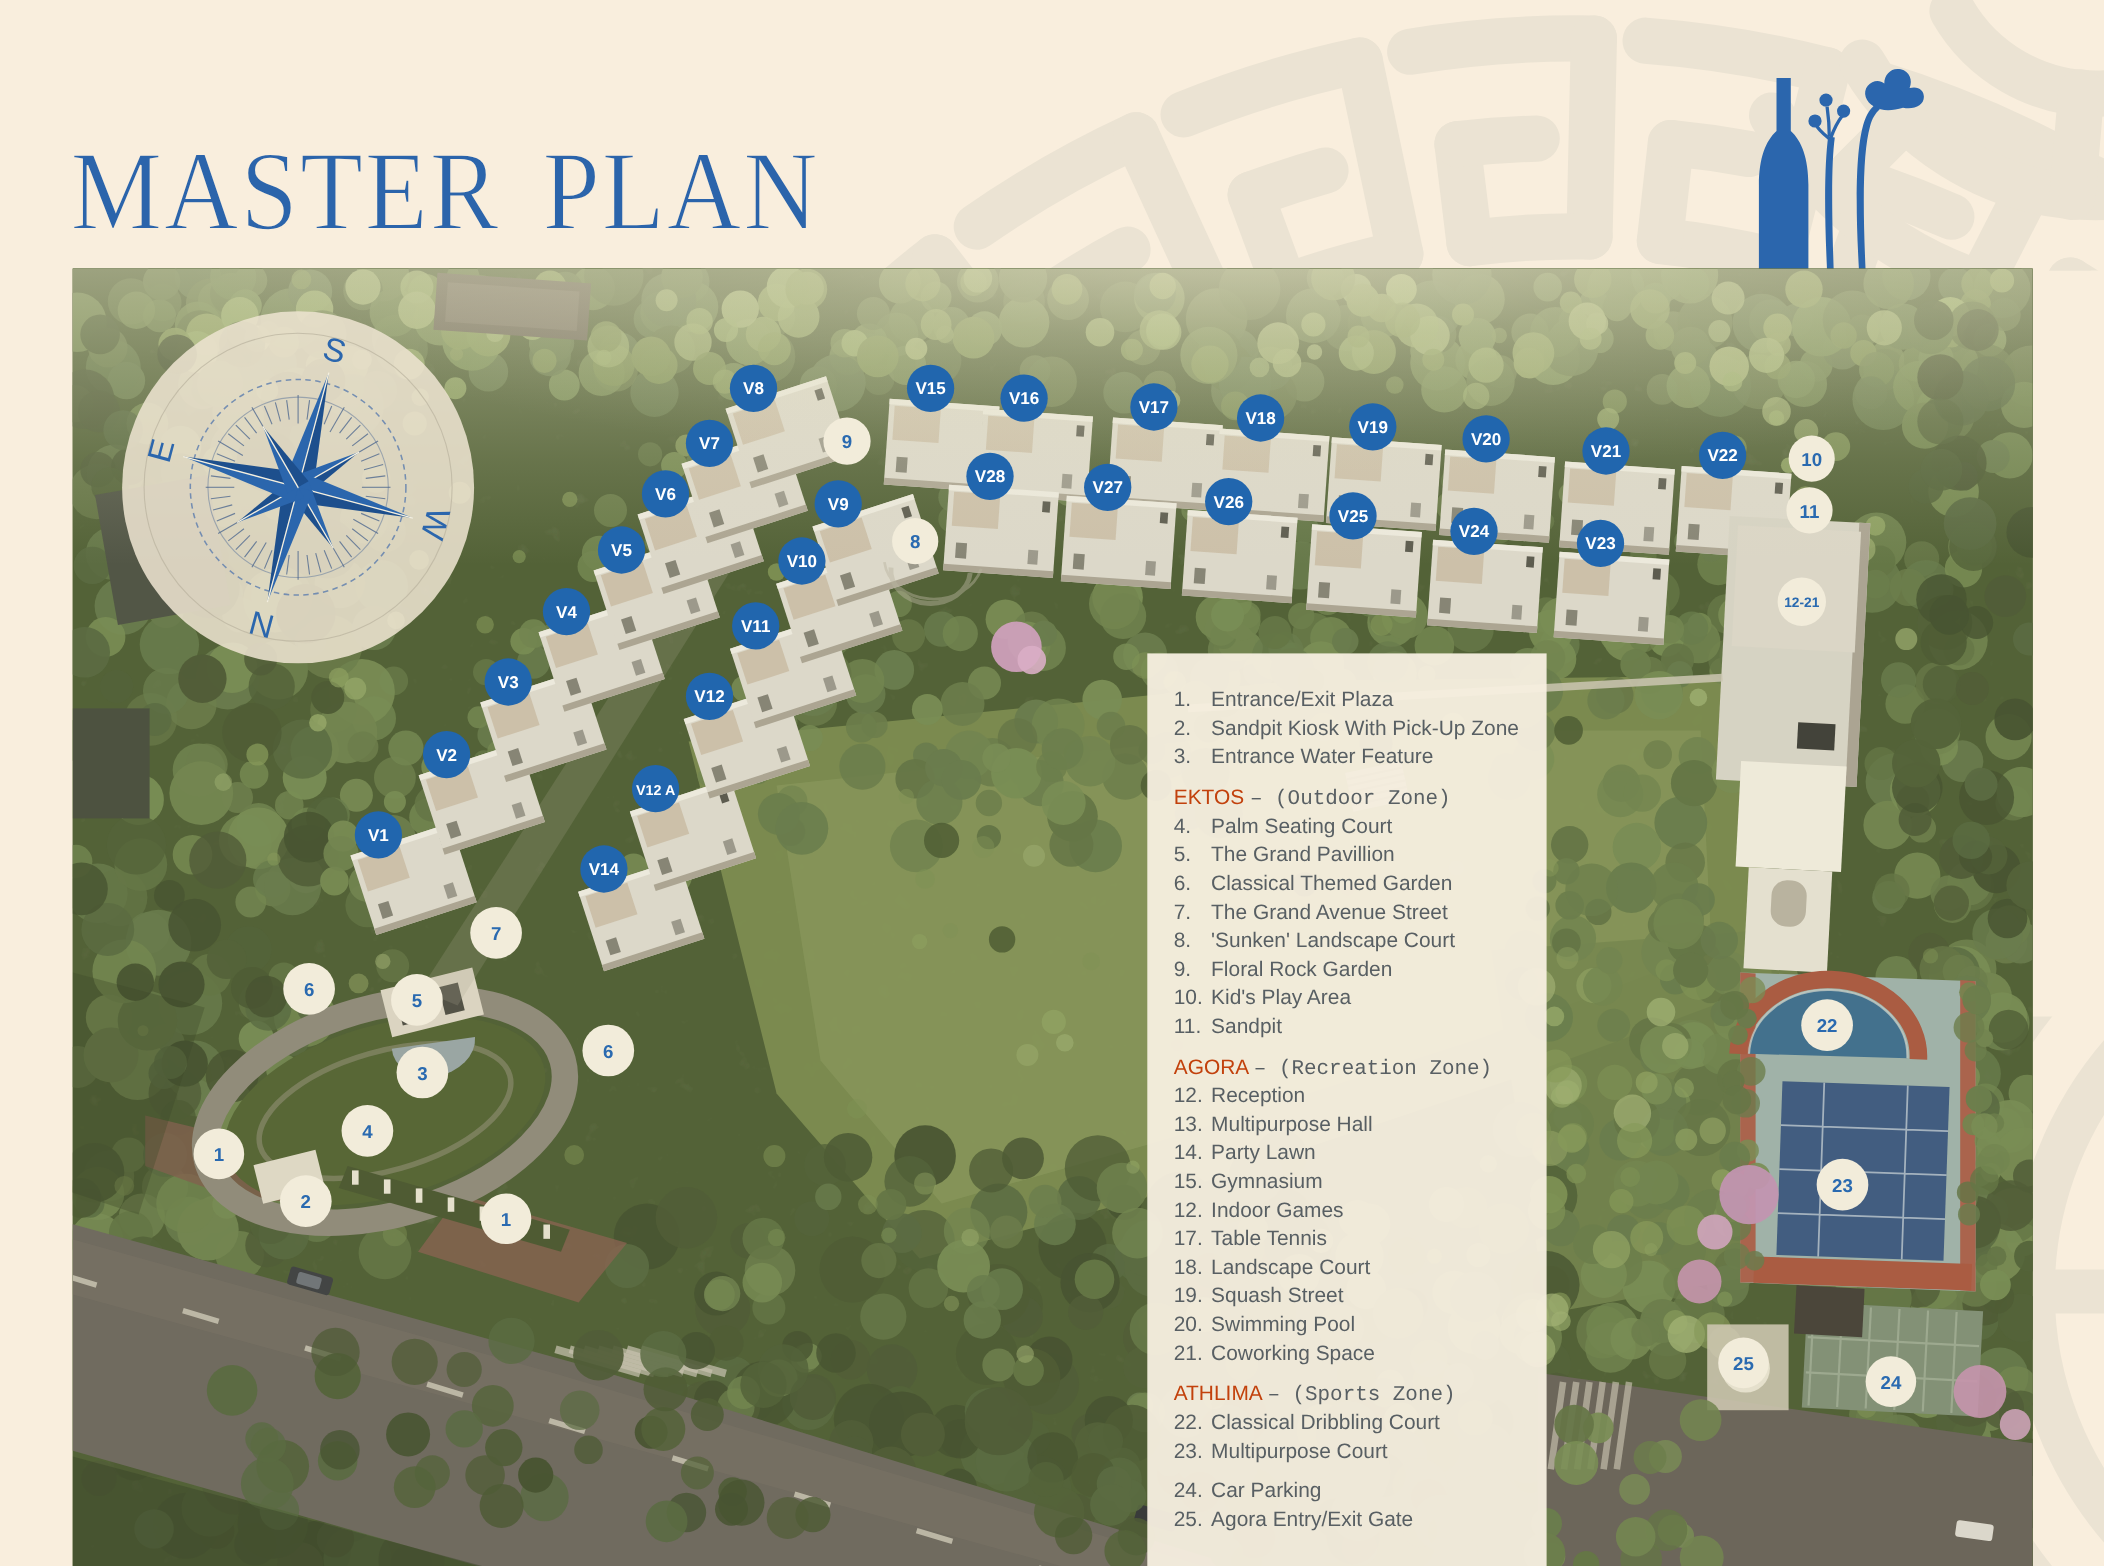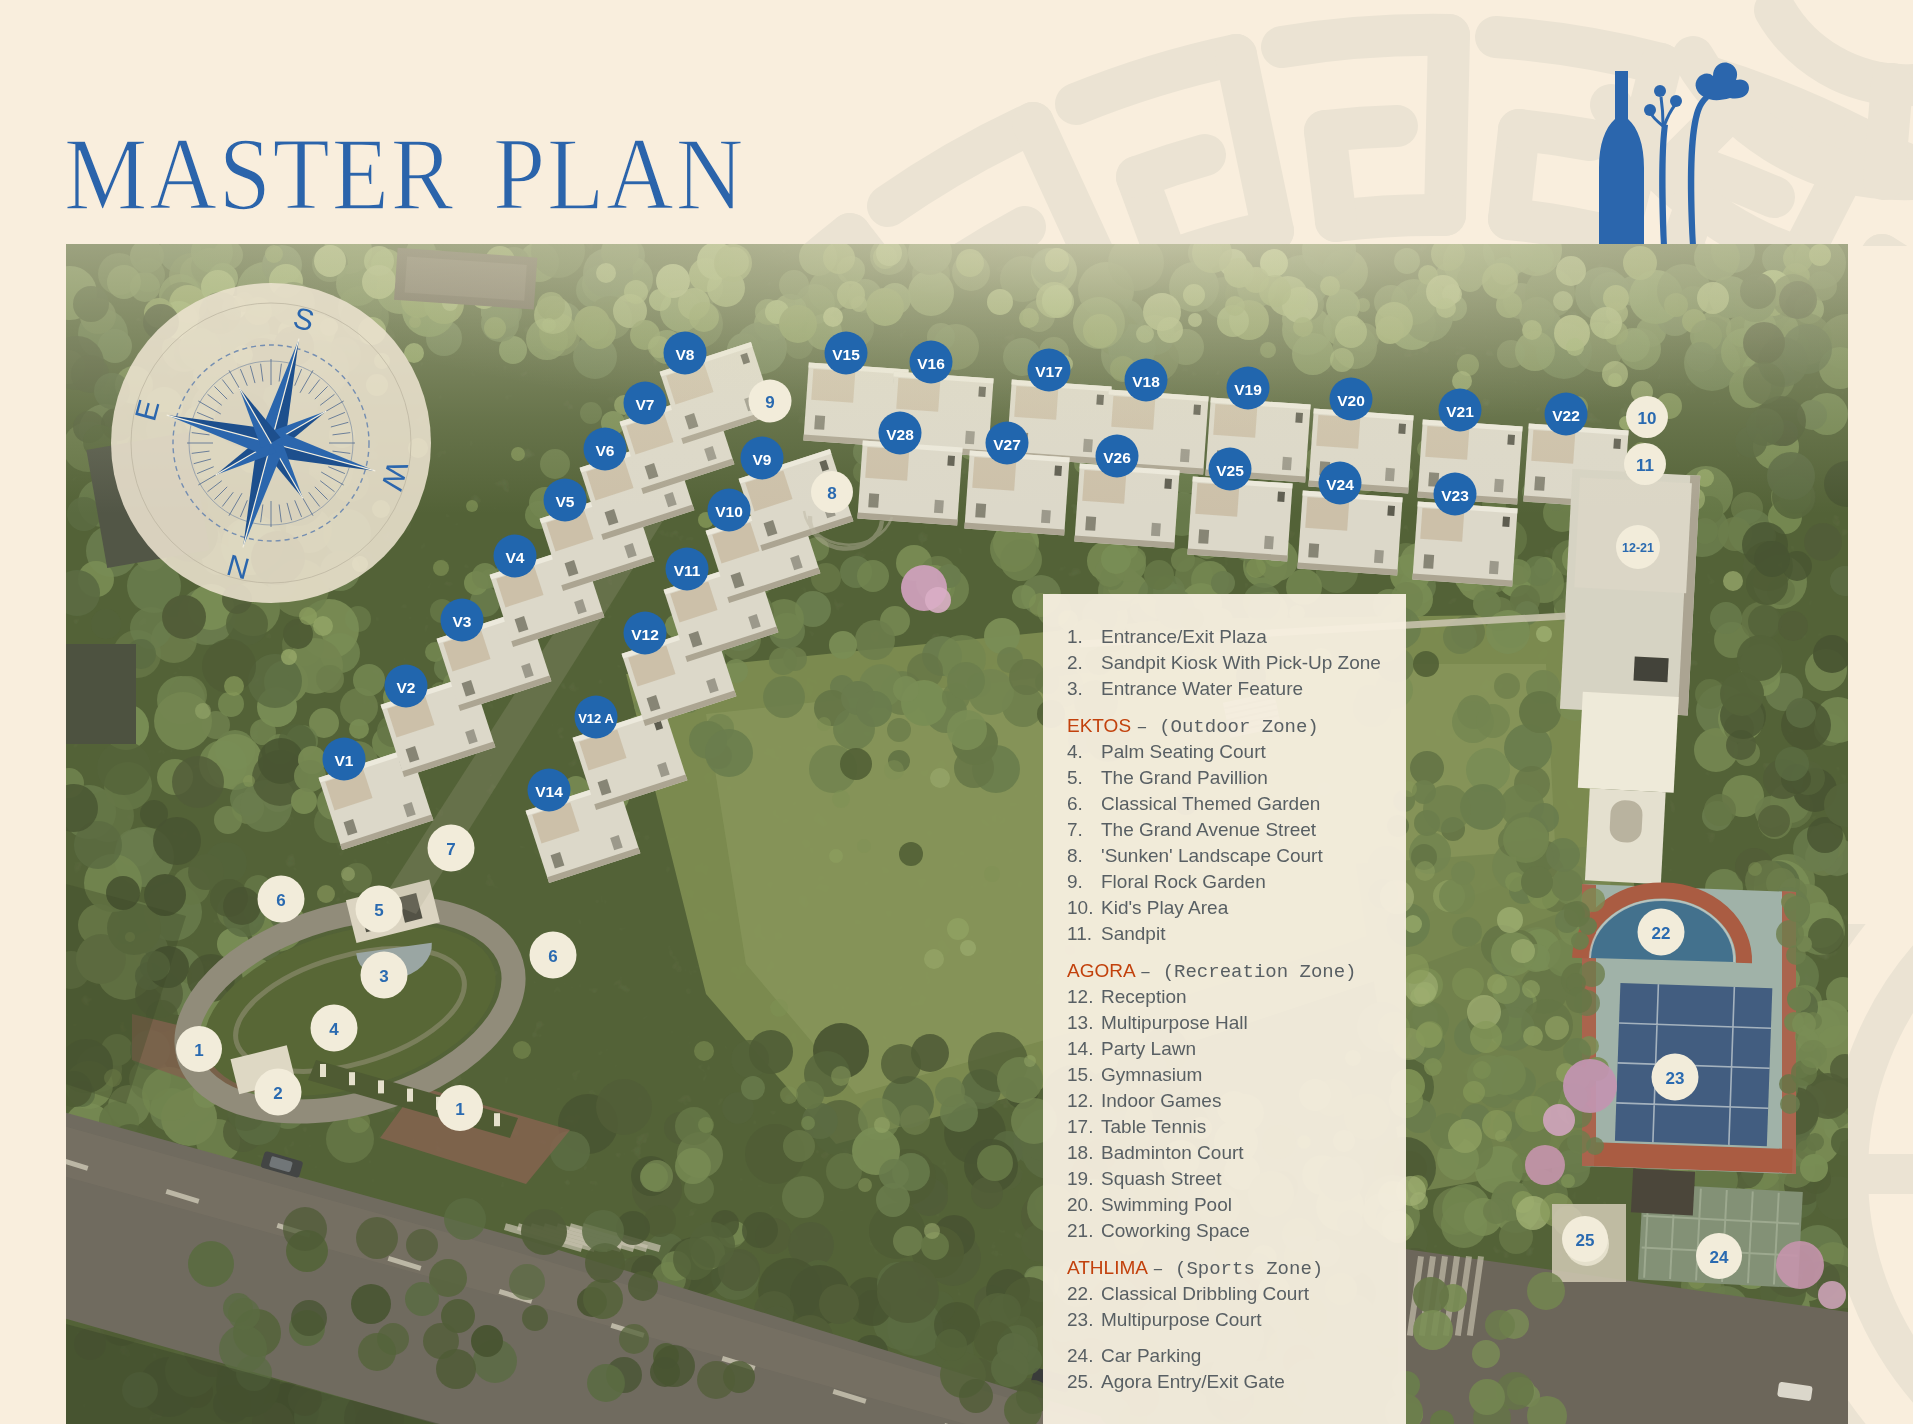--- a/index.html
+++ b/index.html
@@ -2542,21 +2542,21 @@
     <div class="li">
       <span class="n">12.</span>
       <span>Indoor Games</span>
     </div>
     <div class="li">
       <span class="n">17.</span>
       <span>Table Tennis</span>
     </div>
     <div class="li">
       <span class="n">18.</span>
-      <span>Badminton Court</span>
+      <span>Landscape Court</span>
     </div>
     <div class="li">
       <span class="n">19.</span>
       <span>Squash Street</span>
     </div>
     <div class="li">
       <span class="n">20.</span>
       <span>Swimming Pool</span>
     </div>
     <div class="li">

